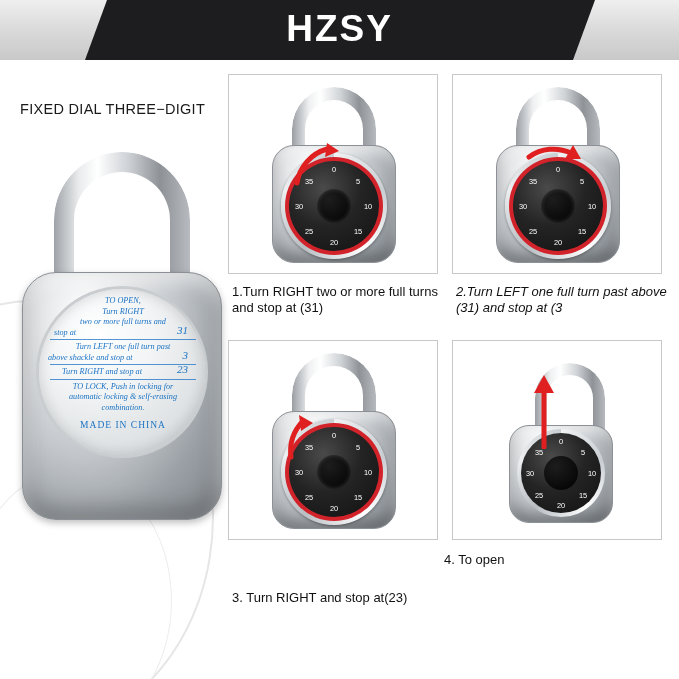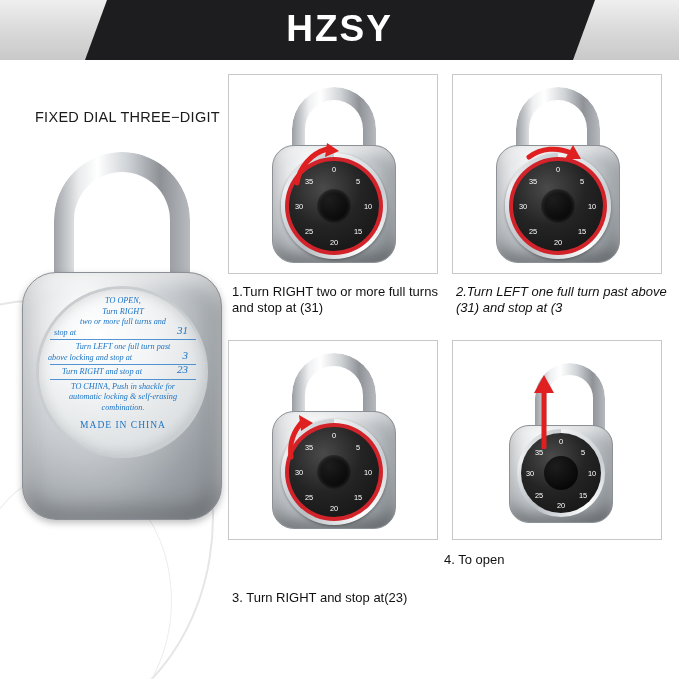--- a/index.html
+++ b/index.html
@@ -84,23 +84,23 @@
     width: 200px;
     height: 260px;
     border-radius: 50%;
     border: 1px solid #ededed;
   }
 
   
   .hero-title {
     position: absolute;
     left: 20px;
-    top: 108px;
+    top: 100px;
     width: 200px;
-    text-align: right;
+    text-align: left;
     font-size: 14.5px;
     line-height: 19px;
     color: #1a1a1a;
     letter-spacing: 0.3px;
   }
 
   .hero-lock {
     position: absolute;
     left: 22px;
     top: 150px;
@@ -396,30 +396,30 @@
     <span class="ln">TO OPEN,</span>
     <span class="ln">Turn RIGHT</span>
     <span class="ln">two or more full turns and</span>
     <span class="ln" style="text-align:left; padding-left:14px;">
       <span>stop at</span>
       <span class="num">31</span>
     </span>
     <span class="rule"></span>
     <span class="ln">Turn LEFT one full turn past</span>
     <span class="ln" style="text-align:left; padding-left:8px;">
-      <span>above locking and stop at</span>
+      <span>above shackle and stop at</span>
       <span class="num">3</span>
     </span>
     <span class="rule"></span>
     <span class="ln" style="text-align:left; padding-left:22px;">
       <span>Turn RIGHT and stop at</span>
       <span class="num">23</span>
     </span>
     <span class="rule"></span>
-    <span class="ln">TO CHINA, Push in shackle for</span>
+    <span class="ln">TO LOCK, Push in locking for</span>
     <span class="ln">automatic locking &amp; self-erasing</span>
     <span class="ln">combination.</span>
     <span class="made">MADE IN CHINA</span>
   </div>
 </div>
 
 <div class="panel p1">
   <div class="mini-lock">
     <div class="mini-shackle"></div>
     <div class="mini-body">

